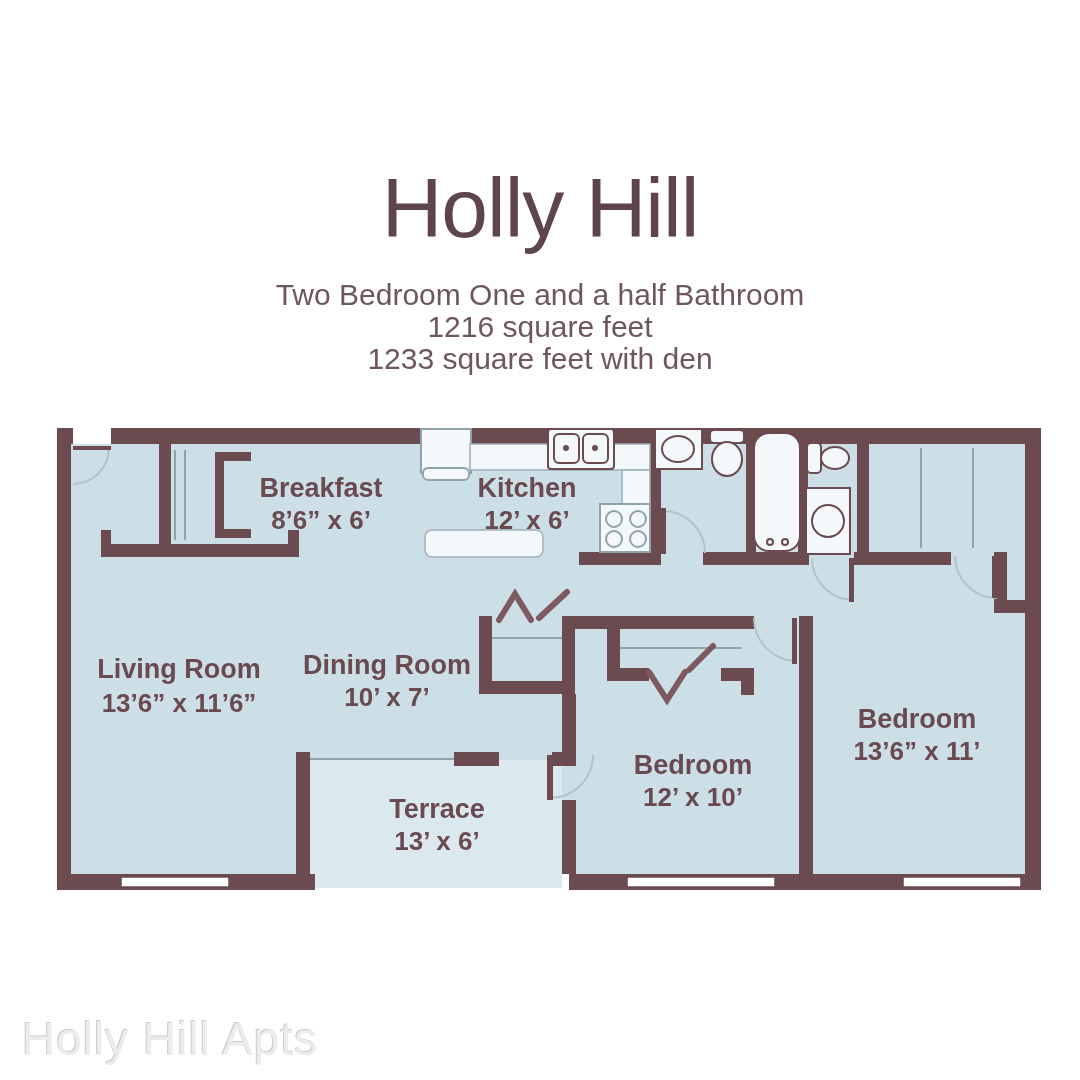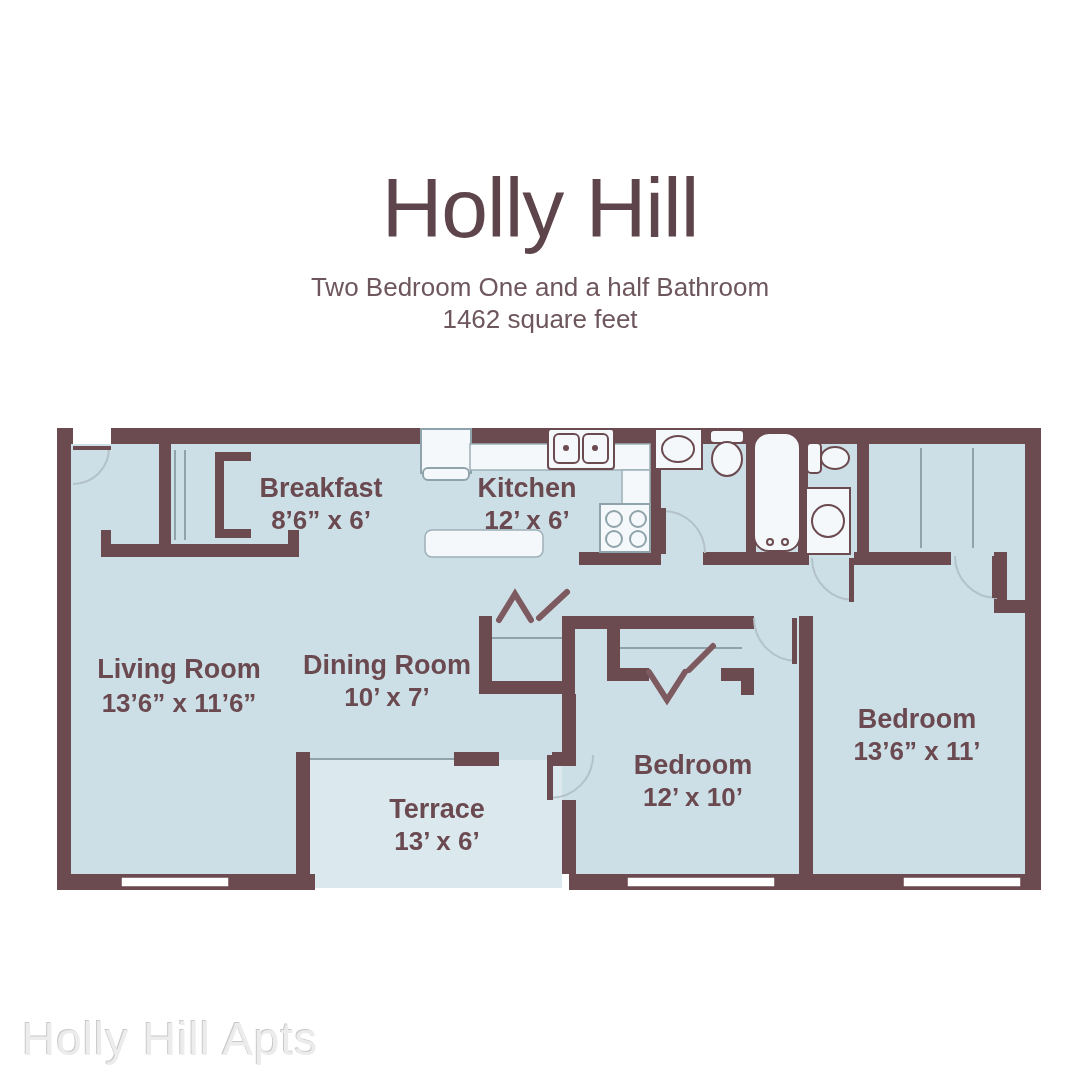--- a/index.html
+++ b/index.html
@@ -1,36 +1,37 @@
 <!DOCTYPE html>
 <html><head>
 <meta charset="utf-8">
 <style>
   html,body{margin:0;padding:0;background:#ffffff;}
   .page{position:relative;width:1080px;height:1080px;background:#ffffff;overflow:hidden;
         font-family:"Liberation Sans", sans-serif;padding-left:9px;}
   .header{position:absolute;top:0;left:0;width:1080px;text-align:center;}
   .title{margin-top:160px;font-size:84px;letter-spacing:-1px;color:#5d454b;font-weight:normal;}
-  .subtitle{margin-top:14px;line-height:32px;font-size:26px;color:#6d565c;}
+  .subtitle{margin-top:22px;line-height:32px;font-size:30px;color:#6d565c;}
   .watermark{position:absolute;left:22px;bottom:14px;font-size:46px;color:#ececec;
              text-shadow:-1px -1px 0 #c9c9c9, 1px 1px 0 #ffffff;letter-spacing:1px;}
   svg text{font-family:"Liberation Sans", sans-serif;font-weight:bold;fill:#6a4a50;}
   .roomname{font-size:27px;}
   .roomdims{font-size:26px;}
 </style>
 </head>
 <body>
 
 <div class="page">
 
   <div class="header">
     <div class="title">Holly Hill</div>
     <div class="subtitle">
       <div>Two Bedroom One and a half Bathroom</div>
-      <div>1462 square feet</div>
+      <div>1216 square feet</div>
+      <div>1233 square feet with den</div>
     </div>
   </div>
 
   <svg width="1080" height="1080" viewBox="0 0 1080 1080">
 
     <g>
       <rect x="62" y="444" width="954" height="430" fill="#cddfe6"></rect>
       <rect x="301" y="760" width="252" height="128" fill="#dbe9ee"></rect>
     </g>
 

